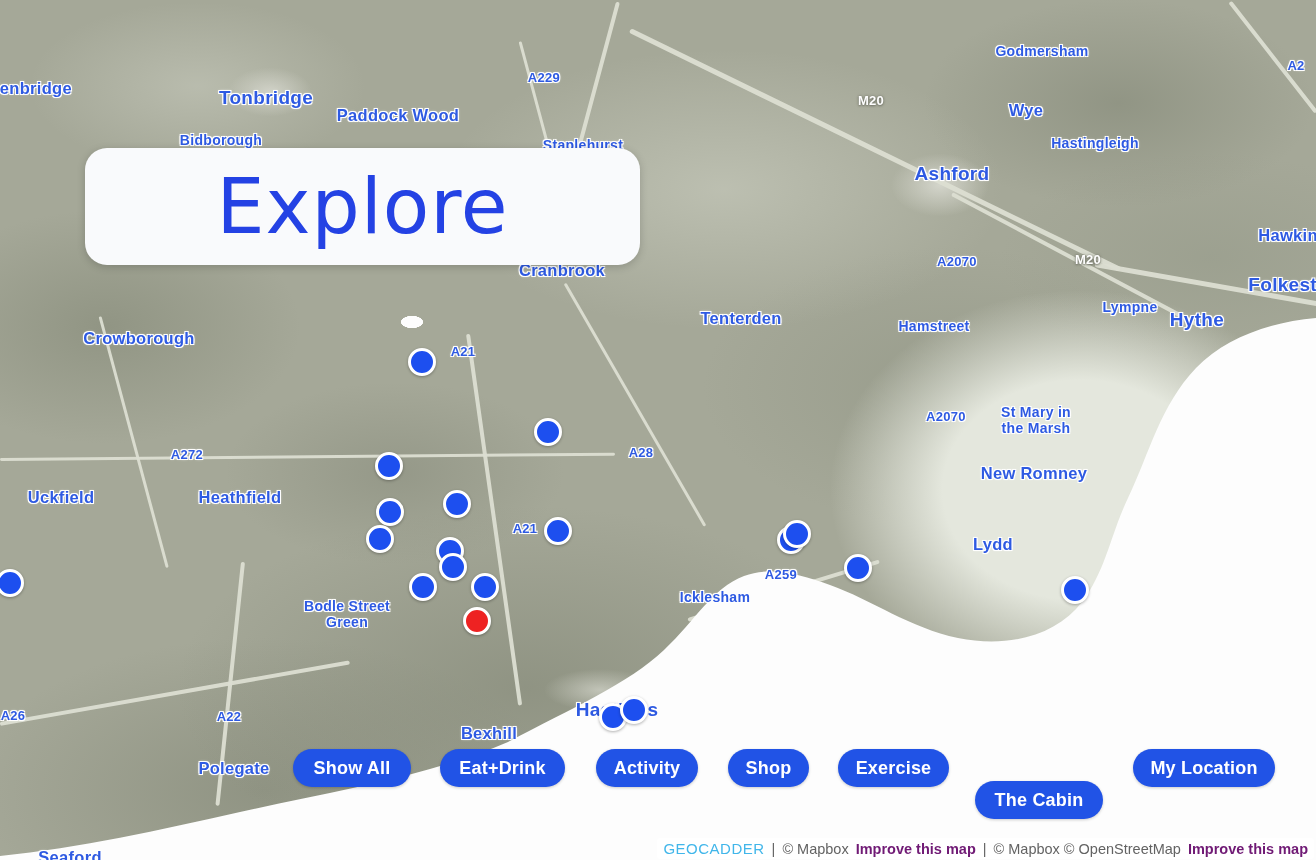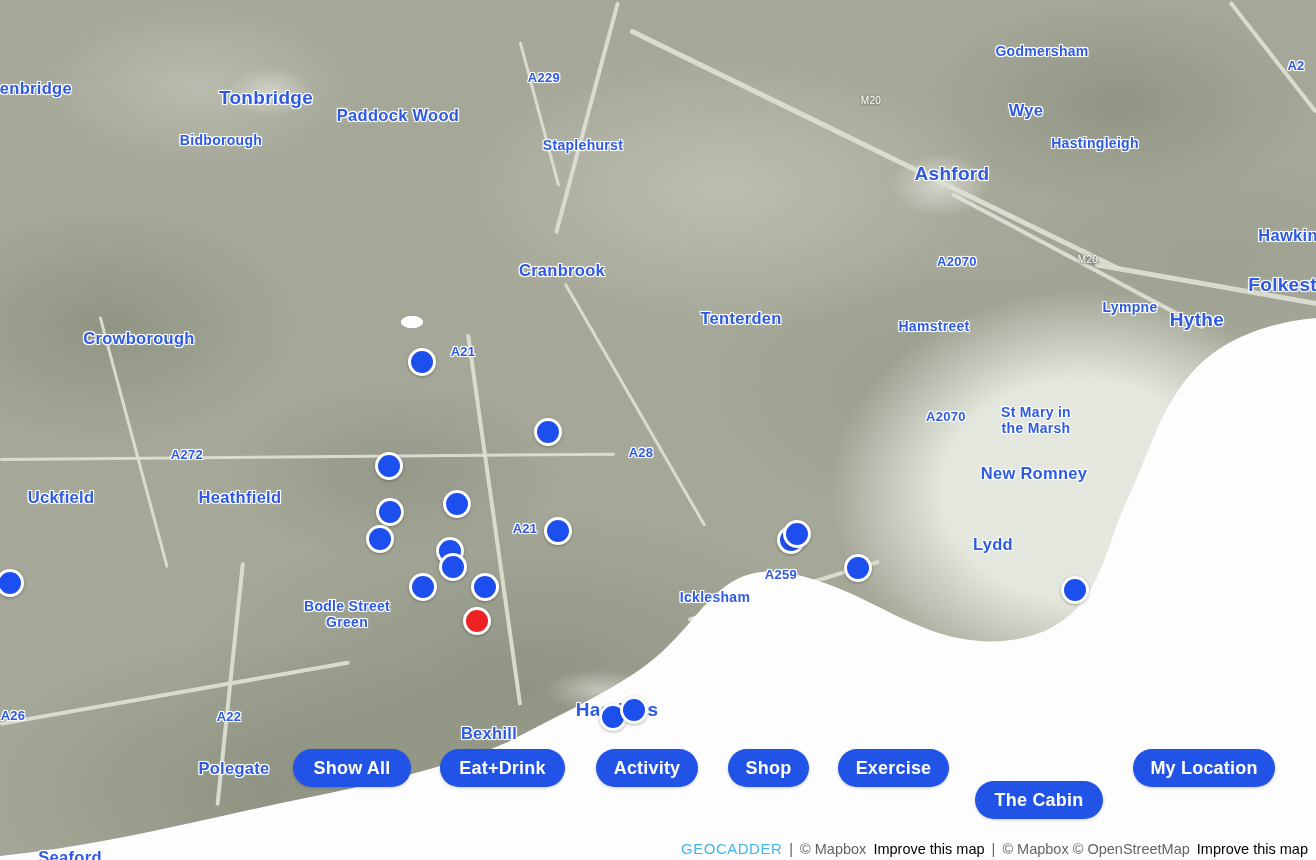--- a/index.html
+++ b/index.html
@@ -27,37 +27,37 @@
       linear-gradient(#a5a898,#a5a898);}
   .marsh{position:absolute;left:830px;top:290px;width:500px;height:400px;border-radius:50%;
          background:radial-gradient(closest-side,#e4e7dd 55%,rgba(228,231,221,0));}
   .road{position:absolute;height:4px;background:#dcded2;border-radius:3px;transform-origin:0 50%;opacity:.95;}
   .sea{position:absolute;inset:0;}
   .lbl{position:absolute;transform:translate(-50%,-50%);white-space:pre-line;text-align:center;
        line-height:1.12;letter-spacing:.3px;pointer-events:none;}
   .city,.citylg,.town,.road-lbl{color:var(--label-blue);font-weight:bold;
        text-shadow:-1px -1px 0 #fff,1px -1px 0 #fff,-1px 1px 0 #fff,1px 1px 0 #fff,0 0 3px #fff;}
   .city{font-size:16.5px;} .citylg{font-size:19px;} .town{font-size:14px;} .road-lbl{font-size:13px;}
-  .motorway{color:#fff;font-weight:normal;font-size:10px;text-shadow:0 0 3px rgba(110,112,100,.95),0 1px 2px rgba(110,112,100,.8);}
+  .motorway{color:#fff;font-weight:bold;font-size:13px;text-shadow:0 0 3px rgba(110,112,100,.95),0 1px 2px rgba(110,112,100,.8);}
   .marker{position:absolute;width:22px;height:22px;border-radius:50%;border:3px solid #fff;
           transform:translate(-50%,-50%);box-shadow:0 1px 3px rgba(0,0,0,.3);background:var(--marker-blue);}
   .marker.red{background:var(--marker-red);}
   .title-card{position:absolute;left:85px;top:148px;width:555px;height:117px;background:#f9fafc;
           border-radius:22px;box-shadow:0 2px 8px rgba(0,0,0,.18);display:flex;align-items:center;justify-content:center;z-index:10;}
   .title-card h1{margin:0;font-size:76px;font-weight:500;color:var(--title-blue);letter-spacing:1px;
           font-family:"DejaVu Sans","Liberation Sans",sans-serif;}
   .filter-bar{position:absolute;inset:0;z-index:11;pointer-events:none;}
   .pill{position:absolute;top:749px;height:38px;border-radius:19px;background:var(--accent);
         color:#fff;font-weight:bold;font-size:18px;border:none;display:flex;align-items:center;justify-content:center;
         font-family:"Liberation Sans",sans-serif;letter-spacing:.2px;box-shadow:0 1px 3px rgba(0,0,0,.2);
         pointer-events:auto;cursor:pointer;padding:0;}
   .attribution{position:absolute;right:2px;bottom:1px;z-index:12;display:flex;align-items:center;gap:7px;
         font-size:14.5px;color:#636363;background:rgba(255,255,255,.85);padding:2px 6px;border-radius:3px;}
   .attribution .brand{color:var(--brand-cyan);font-size:15px;letter-spacing:.5px;text-decoration:none;}
-  .attribution .bold{color:#000000;font-weight:normal;text-decoration:none;}
+  .attribution .bold{color:#701a75;font-weight:bold;text-decoration:none;}
   .attribution .sep{color:#636363;}
 </style>
 </head>
 <body style="--accent: #2153e6; --marker-blue: #1d4fef; --marker-red: #ee2222; --label-blue: #2e5ae2; --title-blue: #2442e4; --brand-cyan: #41b6ea;">
 
 <div class="stage">
   <div class="map-canvas">
     <div class="marsh"></div>
 
     <div class="road" style="left:630px;top:28px;width:545px;height:5px;transform:rotate(26deg);"></div>
@@ -142,20 +142,23 @@
         <div class="marker" style="left: 791px; top: 540px;"></div>
         <div class="marker" style="left: 797px; top: 534px;"></div>
         <div class="marker" style="left: 858px; top: 568px;"></div>
         <div class="marker" style="left: 1075px; top: 590px;"></div>
         <div class="marker" style="left: 613px; top: 717px;"></div>
         <div class="marker" style="left: 634px; top: 710px;"></div>
         <div class="marker red" style="left: 477px; top: 621px;"></div>
       </div>
   </div>
 
+  <div class="title-card">
+    <h1>Explore</h1>
+  </div>
 
   <div class="filter-bar">
       <button class="pill" style="left: 293px; width: 118px;">Show All</button>
       <button class="pill" style="left: 440px; width: 125px;">Eat+Drink</button>
       <button class="pill" style="left: 596px; width: 102px;">Activity</button>
       <button class="pill" style="left: 728px; width: 81px;">Shop</button>
       <button class="pill" style="left: 838px; width: 111px;">Exercise</button>
       <button class="pill" style="left: 975px; width: 128px; margin-top: 32px;">The Cabin</button>
       <button class="pill" style="left: 1133px; width: 142px;">My Location</button>
     </div>

